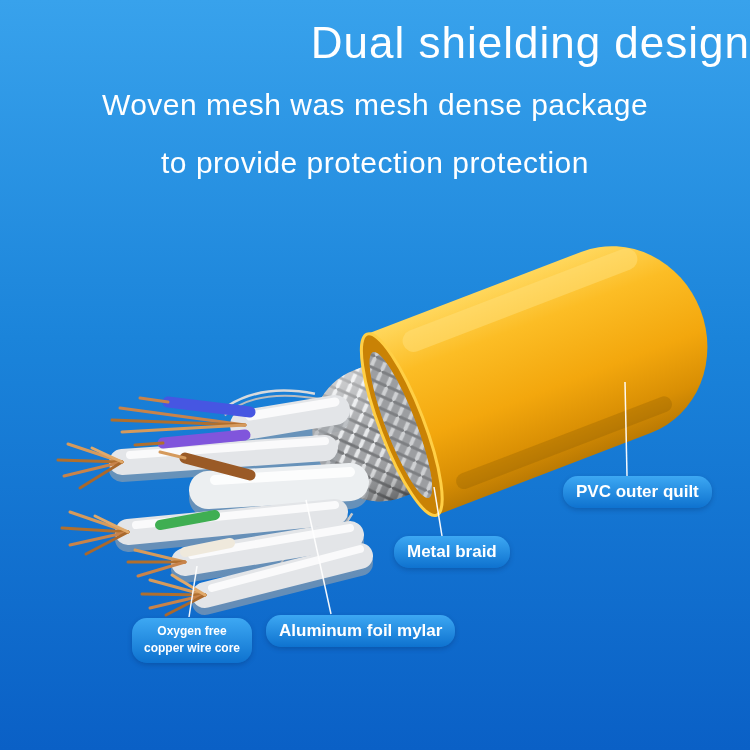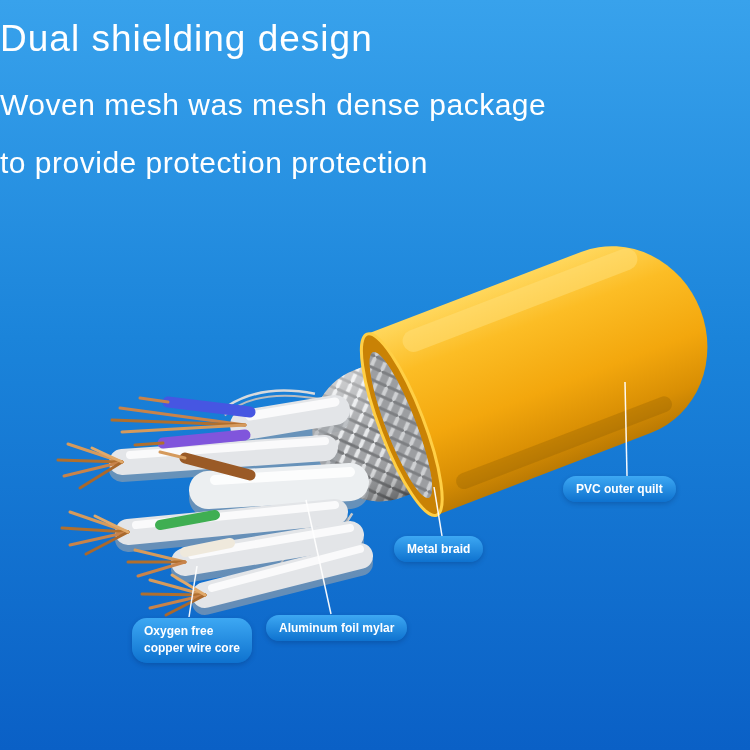--- a/index.html
+++ b/index.html
@@ -2,37 +2,37 @@
 <html><head>
 <meta charset="utf-8">
 <style>
   html,body{margin:0;padding:0;}
   .stage{
     position:relative;width:750px;height:750px;overflow:hidden;
     background:linear-gradient(180deg,#38a2ec 0%,#1b84da 45%,#0a60c6 100%);
     font-family:"Liberation Sans",sans-serif;
   }
   .title{
-    position:absolute;top:18px;left:0;width:100%;text-align:left;margin:0;
-    color:#ffffff;font-size:37px;font-weight:400;letter-spacing:1px;
+    position:absolute;top:18px;left:0;width:100%;text-align:right;margin:0;
+    color:#ffffff;font-size:44px;font-weight:400;letter-spacing:1px;
   }
   .sub{
-    position:absolute;left:0;width:100%;margin:0;
+    position:absolute;left:0;width:100%;text-align:center;margin:0;
     color:#ffffff;font-size:30px;font-weight:400;letter-spacing:.5px;
   }
   .s1{top:88px}
   .s2{top:146px}
   .art{position:absolute;left:0;top:0;width:750px;height:750px}
   .callout{
-    position:absolute;color:#ffffff;font-size:12px;font-weight:bold;
+    position:absolute;color:#ffffff;font-size:17px;font-weight:bold;
     background:linear-gradient(180deg,#3da8f3,#0e72cf);
     padding:6px 13px;border-radius:15px;white-space:nowrap;
     box-shadow:0 2px 5px rgba(0,30,80,.25);
   }
-  .callout.center{line-height:1.45;padding:5px 12px;font-size:12px;}
+  .callout.center{text-align:center;line-height:1.45;padding:5px 12px;font-size:12px;}
   .callout.center span{display:block;}
   #co-pvc{left:563px;top:476px}
   #co-braid{left:394px;top:536px}
   #co-foil{left:266px;top:615px}
   #co-copper{left:132px;top:618px}
 </style>
 </head>
 <body>
 
 <div class="stage">

